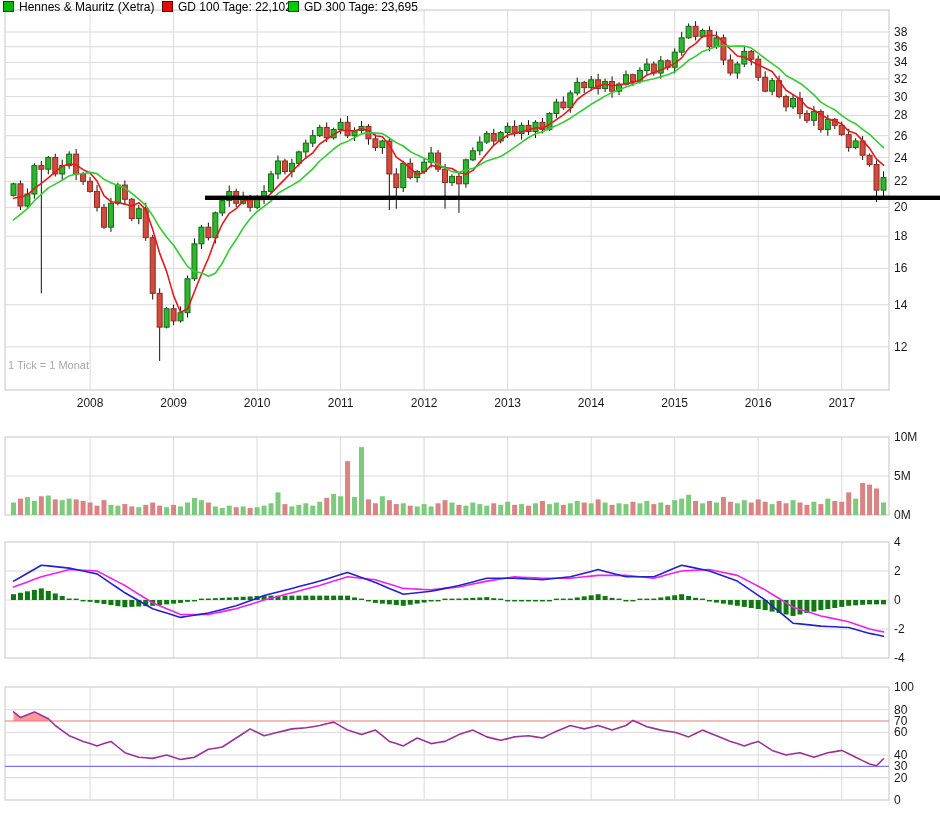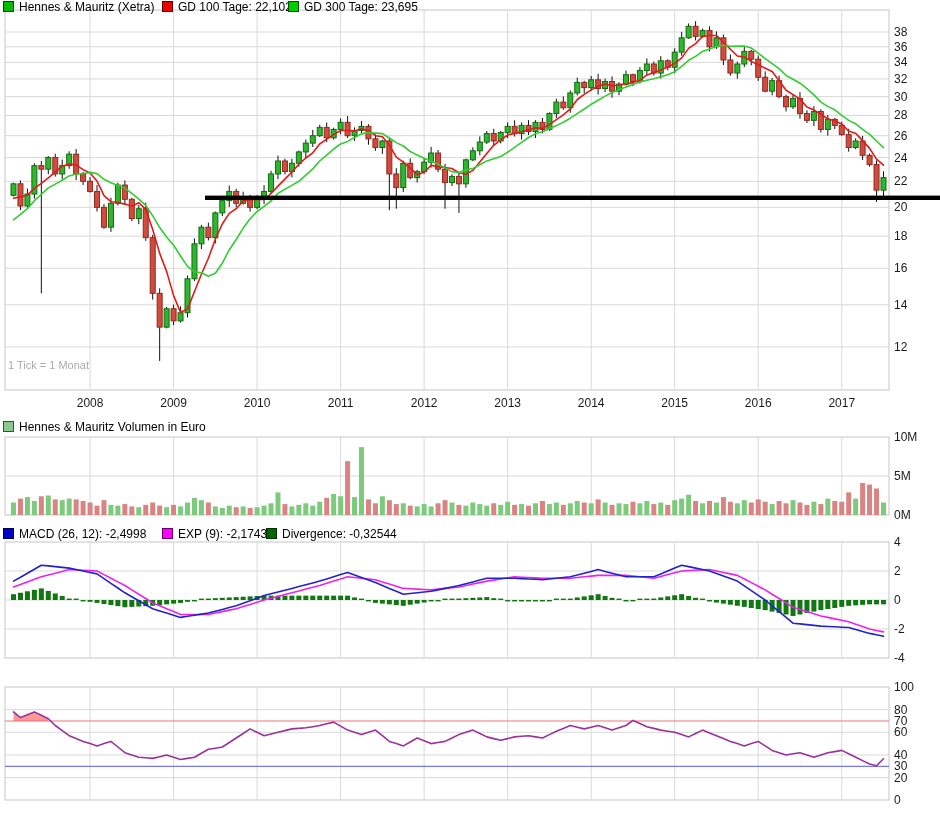--- a/index.html
+++ b/index.html
@@ -660,32 +660,16 @@
     <span class="legend-item" style="left:162px">
       <span class="sw" style="background: rgb(238, 0, 0);"></span><span>GD 100 Tage: 22,102</span>
     </span>
     <span class="legend-item" style="left:288px">
       <span class="sw" style="background: rgb(0, 204, 0);"></span><span>GD 300 Tage: 23,695</span>
     </span>
   </div>
 
   <div class="footnote" style="left:8px;top:359px">1 Tick = 1 Monat</div>
 
-  <div class="legend-row" style="top:420px">
-    <span class="legend-item" style="left:3px">
-      <span class="sw" style="background: rgb(140, 201, 140);"></span><span>Hennes &amp; Mauritz Volumen in Euro</span>
-    </span>
-  </div>
-
-  <div class="legend-row" style="top:527px">
-    <span class="legend-item" style="left:3px">
-      <span class="sw" style="background: rgb(0, 0, 204);"></span><span>MACD (26, 12): -2,4998</span>
-    </span>
-    <span class="legend-item" style="left:162px">
-      <span class="sw" style="background: rgb(255, 0, 255);"></span><span>EXP (9): -2,1743</span>
-    </span>
-    <span class="legend-item" style="left:266px">
-      <span class="sw" style="background: rgb(0, 102, 0);"></span><span>Divergence: -0,32544</span>
-    </span>
-  </div>
+
 
 
 </div>
 
 </body></html>

